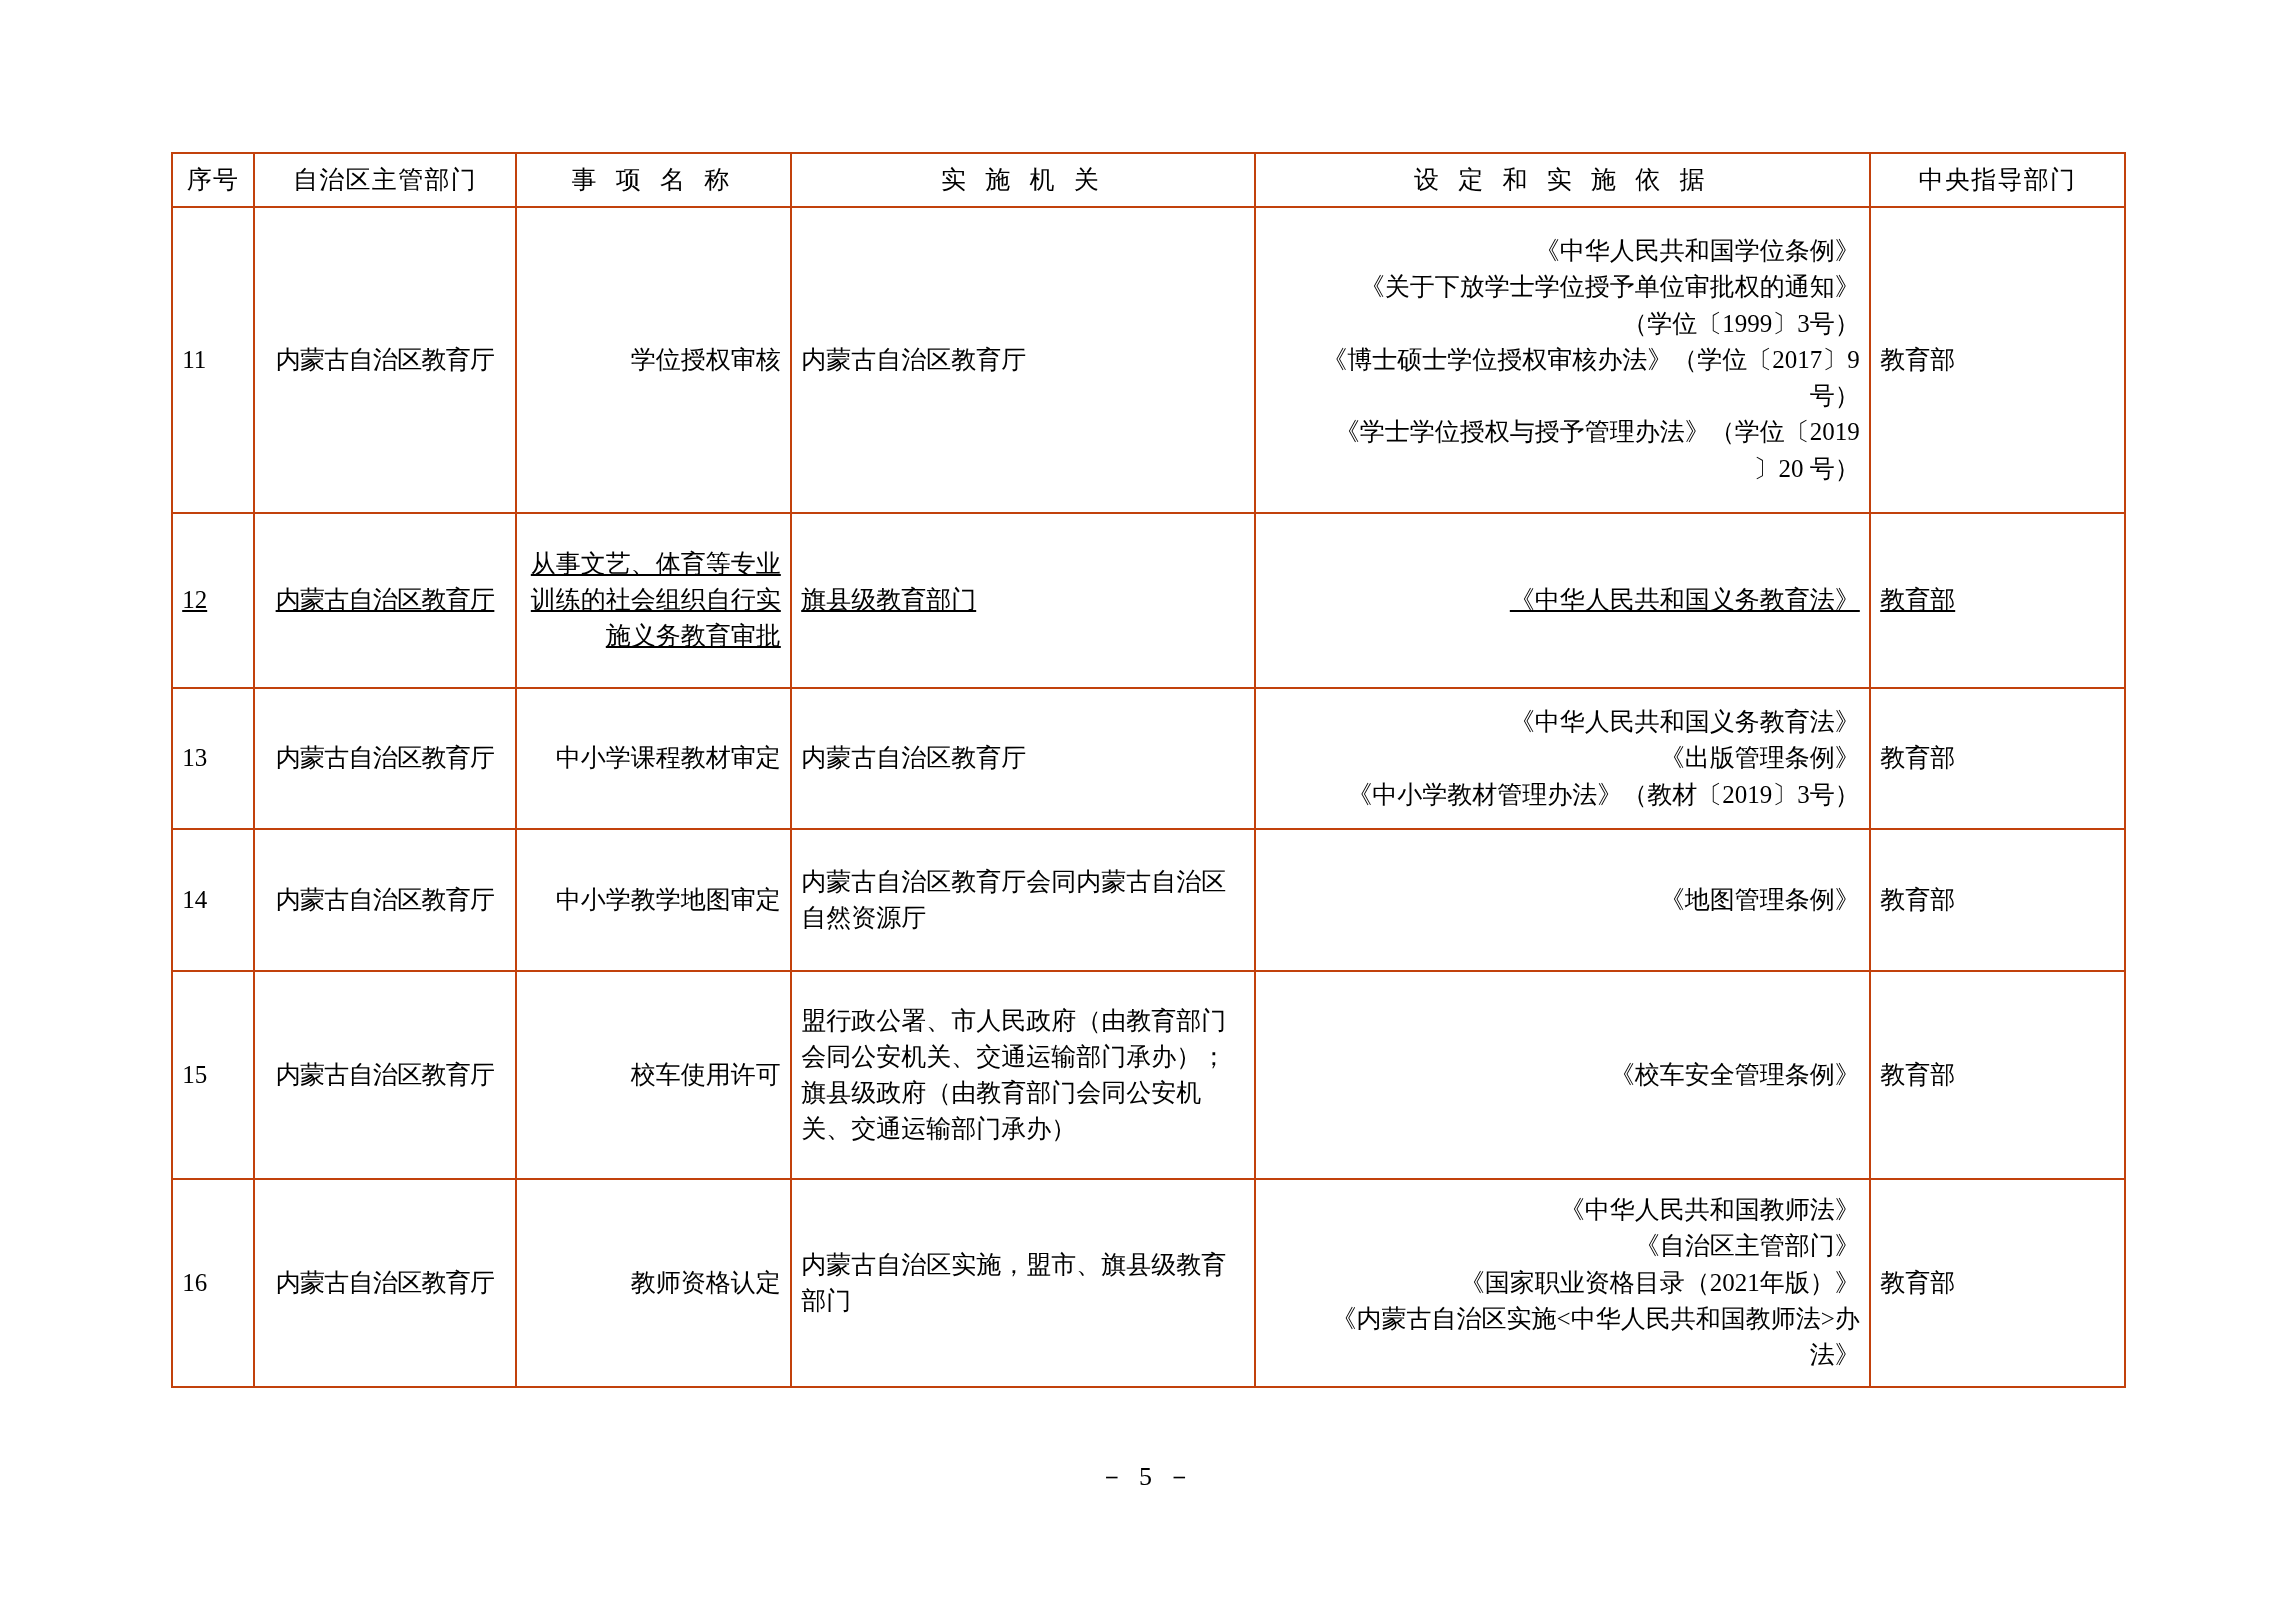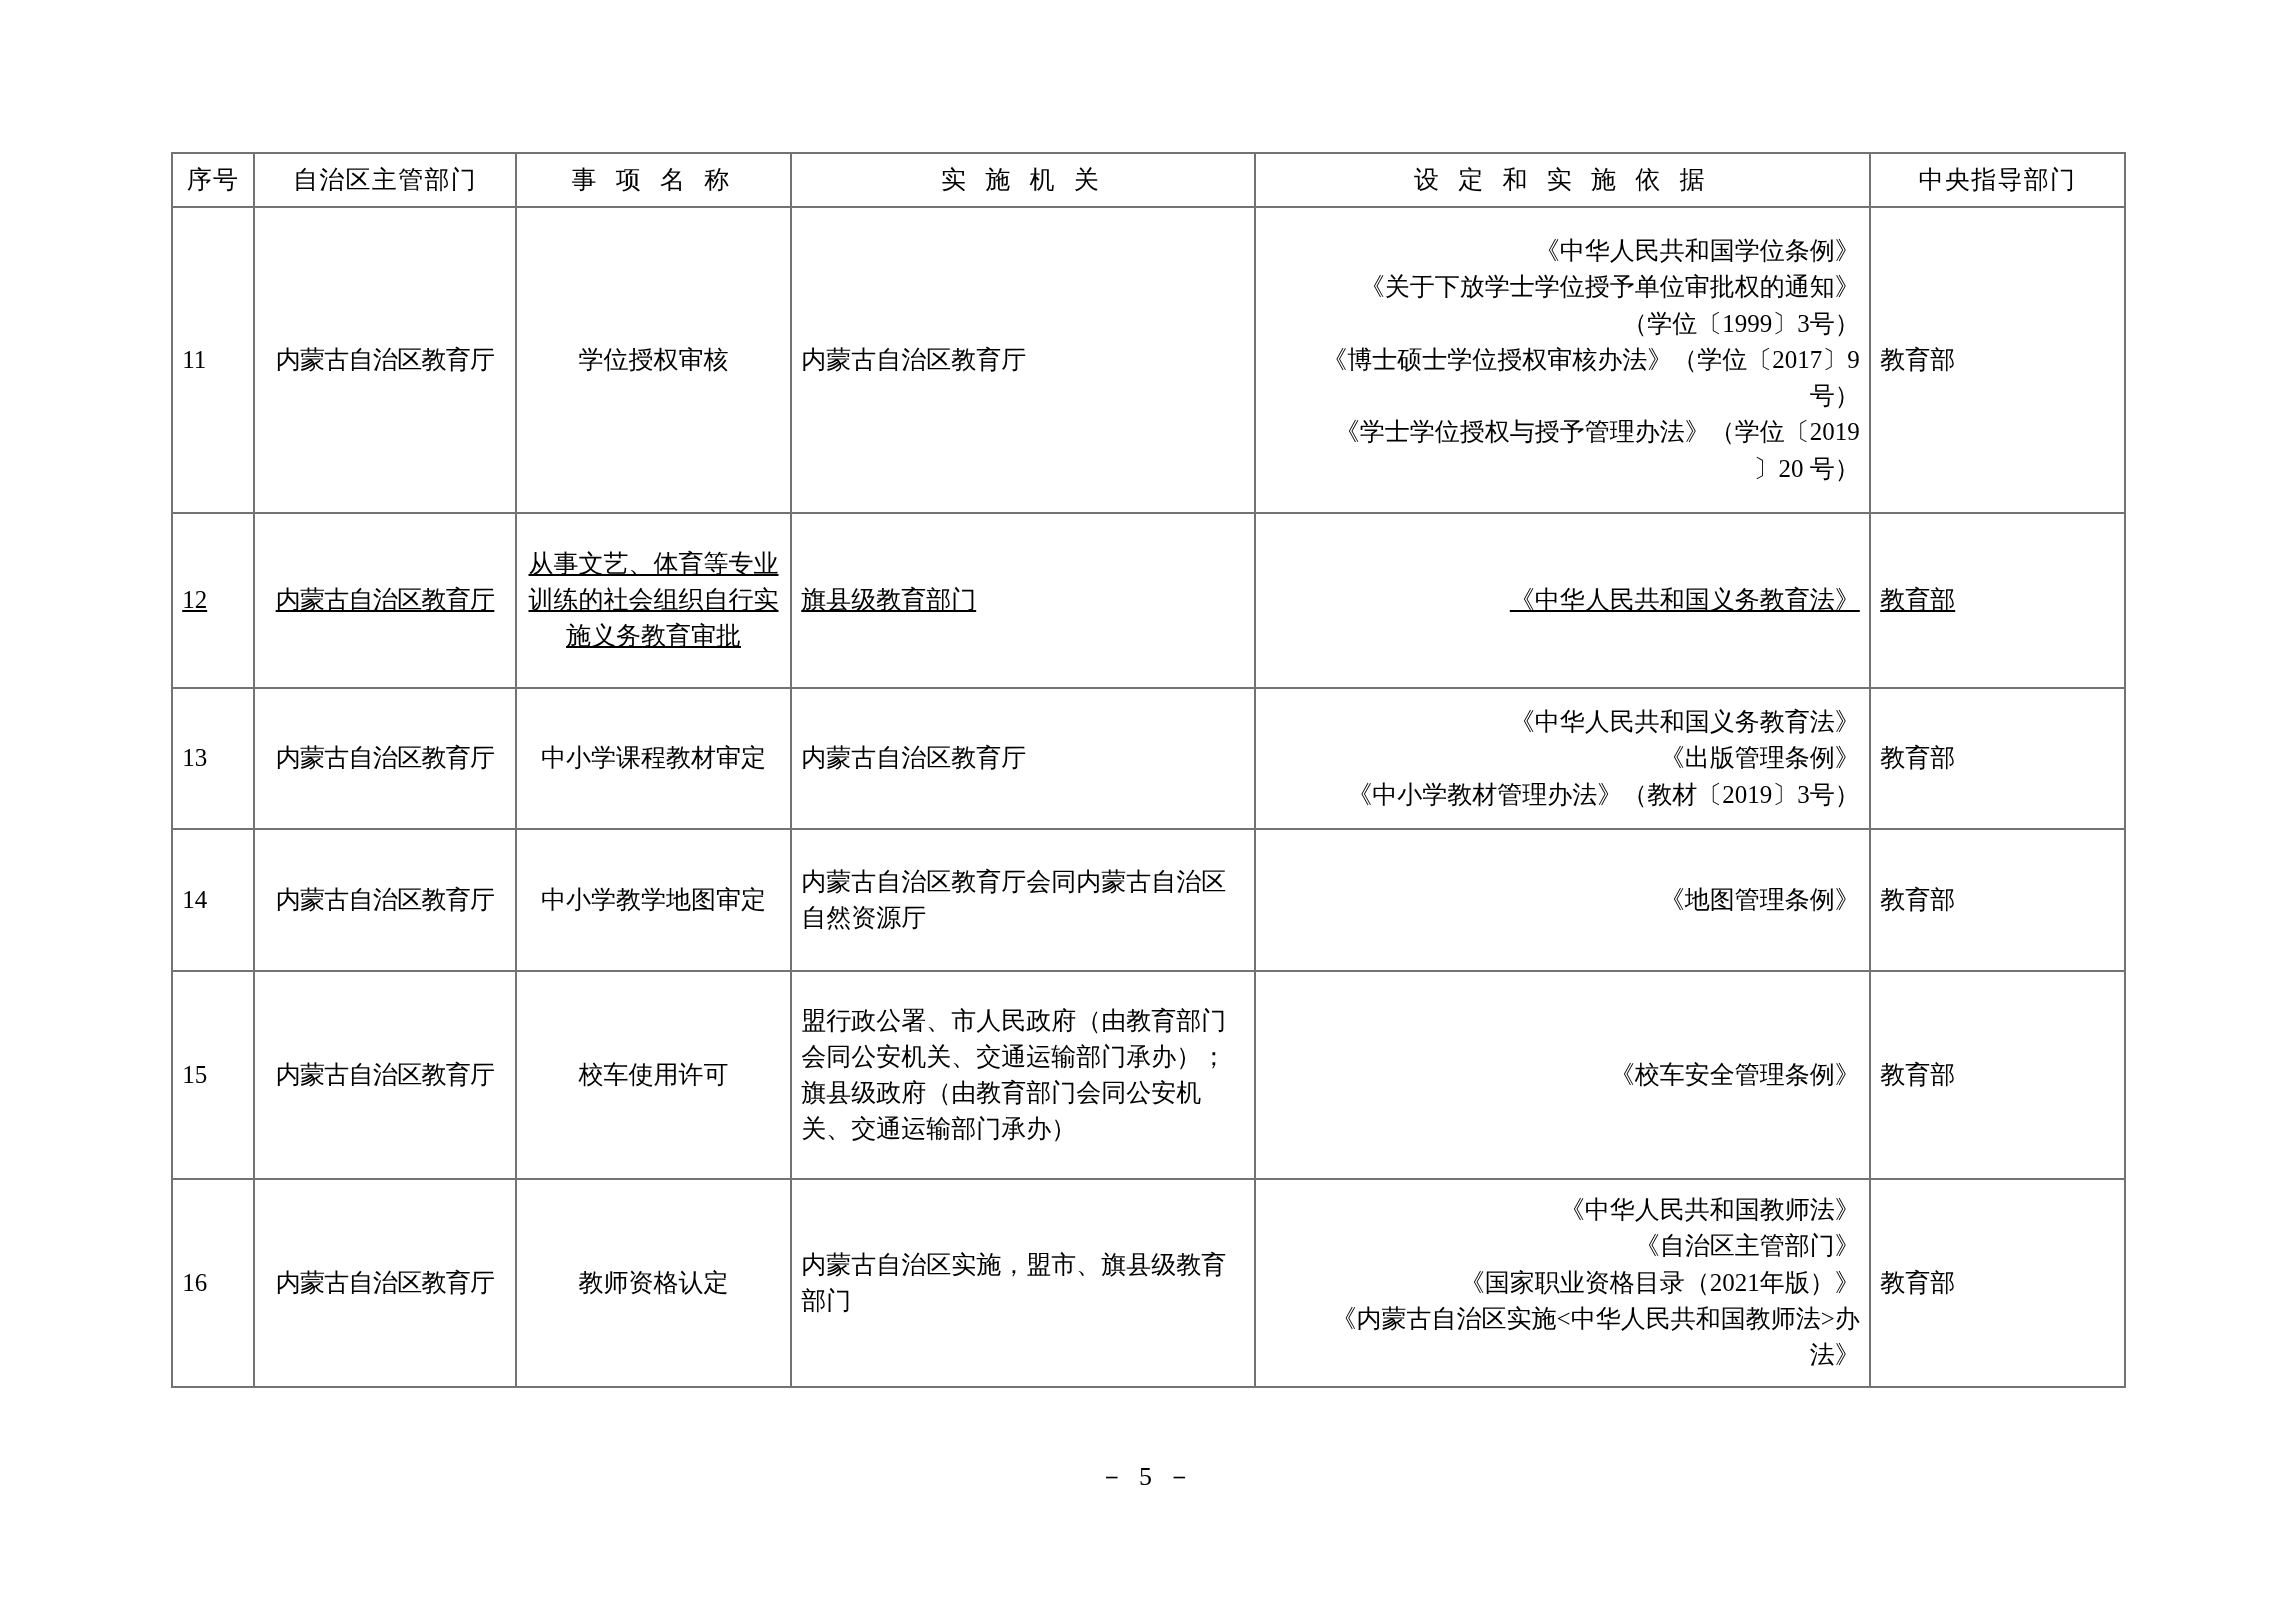--- a/index.html
+++ b/index.html
@@ -26,21 +26,21 @@
     left: 171px;
     top: 152px;
     width: 1953px;
   }
   table.doc-table {
     border-collapse: collapse;
     table-layout: fixed;
     width: 1953px;
   }
   table.doc-table td {
-    border: 2px solid #737373;
+    border: 2px solid #c2410c;
     padding: 7.9px 9.2px;
     vertical-align: middle;
     font-size: 25px;
     line-height: 1.45;
   }
   
   col.c-seq { width: 82px; }
   col.c-dept { width: 262px; }
   col.c-item { width: 275px; }
   col.c-org  { width: 464px; }
@@ -61,21 +61,21 @@
     text-align: left;
     font-size: 25px;
   }
   .dept-cell {
     text-align: center;
     font-size: 25px;
     letter-spacing: -0.7px;
     white-space: nowrap;
   }
   .item-cell {
-    text-align: center;
+    text-align: right;
     font-size: 25px;
   }
   .org-cell {
     text-align: left;
     font-size: 25px;
   }
   .basis-cell {
     text-align: right;
     font-size: 25px;
   }

